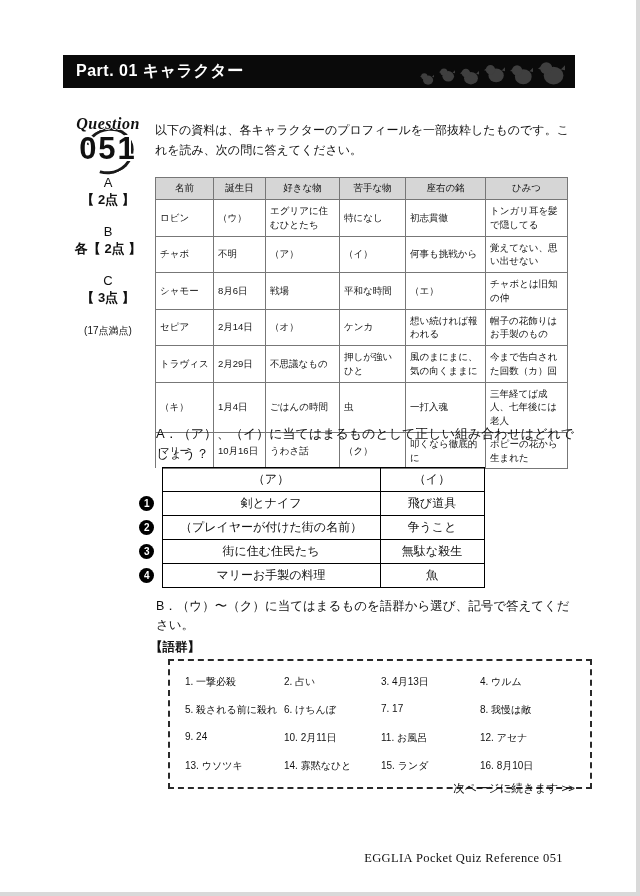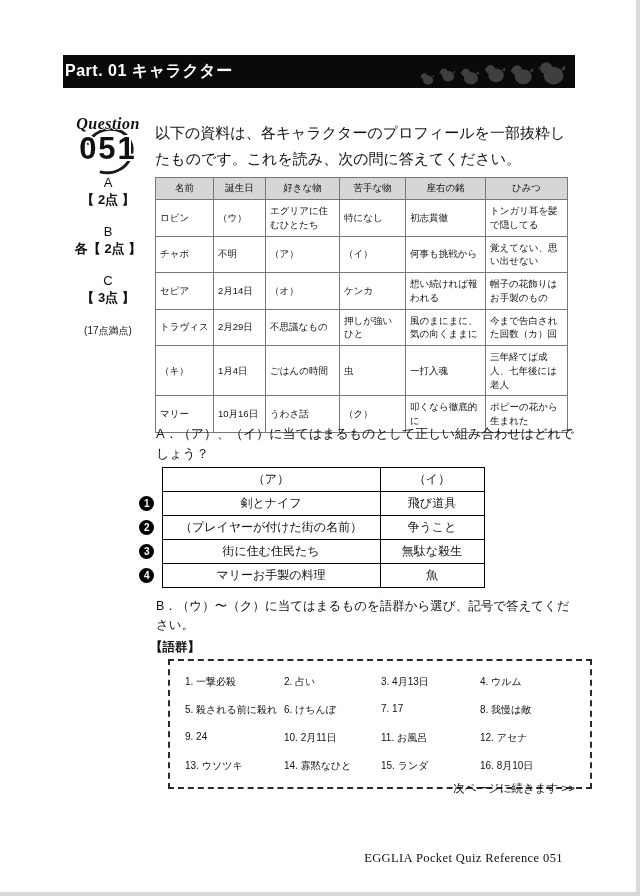--- a/index.html
+++ b/index.html
@@ -2,41 +2,41 @@
 <html><head>
 <meta charset="utf-8">
 <style>
   * { margin:0; padding:0; box-sizing:border-box; }
   html,body { width:640px; height:896px; }
   body { background:#d9d9d9; font-family:"Liberation Sans","DejaVu Sans",sans-serif; color:#111; overflow:hidden; }
   .page { position:absolute; left:0; top:0; width:636px; height:892px; background:#fff; }
 
   
   .header-bar { position:absolute; left:63px; top:55px; width:512px; height:33px; background:#0a0a0a; display:flex; align-items:center; }
-  .header-title { color:#fff; font-weight:bold; font-size:16px; padding-left:2px; letter-spacing:.5px; }
+  .header-title { color:#fff; font-weight:bold; font-size:16px; padding-left:13px; letter-spacing:.5px; }
   .birds { position:absolute; right:10px; bottom:3px; display:flex; align-items:flex-end; gap:5px; }
   .birds svg { display:block; fill:#3f3f3f; }
 
   
   .q-logo { position:absolute; left:62px; top:115px; width:92px; text-align:center; }
   .q-ring { position:absolute; left:22px; top:13px; width:50px; height:46px; border:3px solid #1a1a1a; border-left-color:transparent; border-radius:50%; transform:rotate(-25deg); }
   .q-label { position:relative; font-family:"Liberation Serif","DejaVu Serif",serif; font-style:italic; font-weight:bold; font-size:16px; letter-spacing:.5px;
              text-shadow:-1px 0 #fff,1px 0 #fff,0 -1px #fff,0 1px #fff; }
   .q-number { position:relative; font-size:31px; font-weight:900; letter-spacing:2px; line-height:1.05;
               text-shadow:-2px 0 #fff,2px 0 #fff,0 -2px #fff,0 2px #fff,-1px -1px #fff,1px 1px #fff,-1px 1px #fff,1px -1px #fff; }
 
   
   .points { position:absolute; left:62px; top:175px; width:92px; text-align:center; }
   .points .grade { font-size:13px; margin-top:15px; }
   .points .grade:first-child { margin-top:0; }
   .points .pts { font-size:13px; font-weight:bold; margin-top:1px; }
   .points .total { font-size:10px; margin-top:17px; }
 
   
-  .intro { position:absolute; left:155px; top:120px; width:424px; font-size:15px; line-height:1.7; }
+  .intro { position:absolute; left:155px; top:120px; width:424px; font-size:12px; line-height:1.7; }
 
   
   table { border-collapse:collapse; }
   .profile { position:absolute; left:155px; top:177px; width:412px; font-size:9.5px; table-layout:fixed; }
   .profile th { background:#d6d6d6; border:1px solid #777; padding:4px 0; font-weight:normal; text-align:center; }
   .profile td { border:1px solid #777; padding:4px 4px; line-height:1.45; vertical-align:middle; height:27px; }
 
   
   .qa-prompt { position:absolute; left:156px; top:424px; width:420px; font-size:13px; line-height:1.55; }
   .qa-table { position:absolute; left:136px; top:467px; font-size:12px; table-layout:fixed; }
@@ -150,20 +150,28 @@
         <td>初志貫徹</td>
         <td>トンガリ耳を髪で隠してる</td>
       </tr>
       <tr>
         <td>チャボ</td>
         <td>不明</td>
         <td>（ア）</td>
         <td>（イ）</td>
         <td>何事も挑戦から</td>
         <td>覚えてない、思い出せない</td>
+      </tr>
+      <tr>
+        <td>シャモー</td>
+        <td>8月6日</td>
+        <td>戦場</td>
+        <td>平和な時間</td>
+        <td>（エ）</td>
+        <td>チャボとは旧知の仲</td>
       </tr>
       <tr>
         <td>セピア</td>
         <td>2月14日</td>
         <td>（オ）</td>
         <td>ケンカ</td>
         <td>想い続ければ報われる</td>
         <td>帽子の花飾りはお手製のもの</td>
       </tr>
       <tr>

